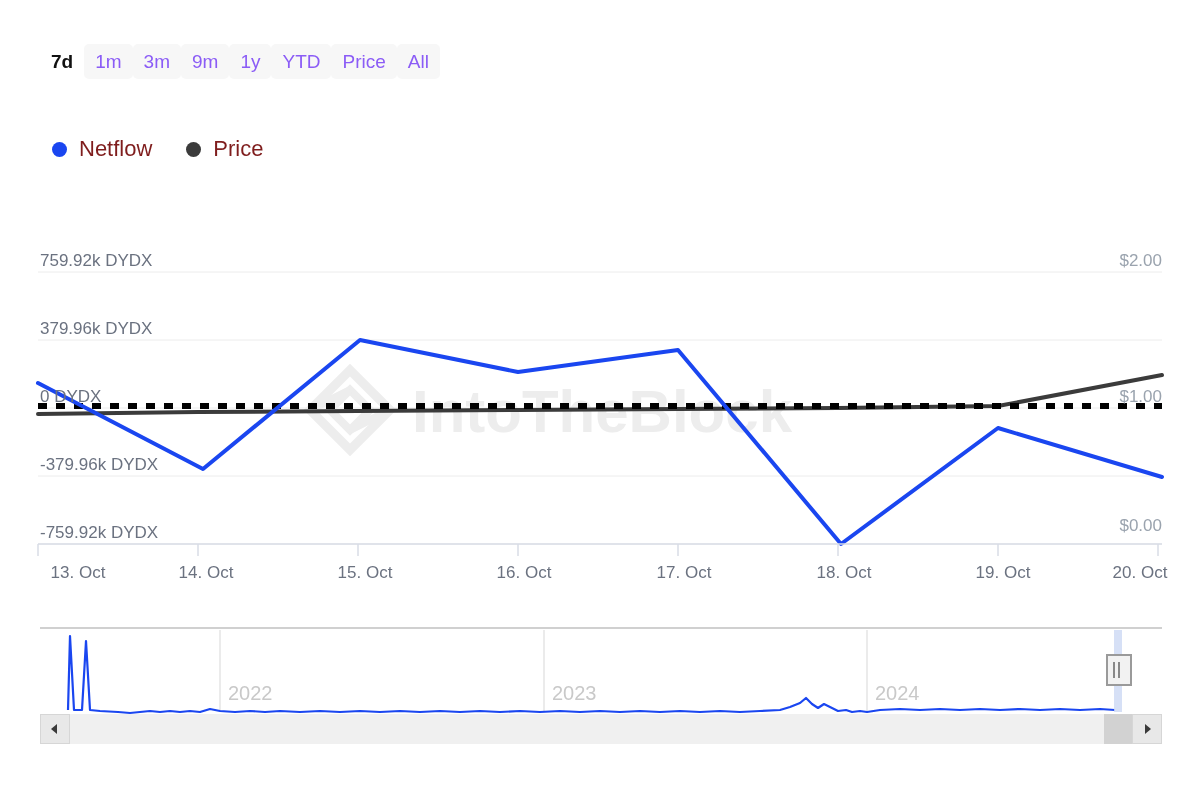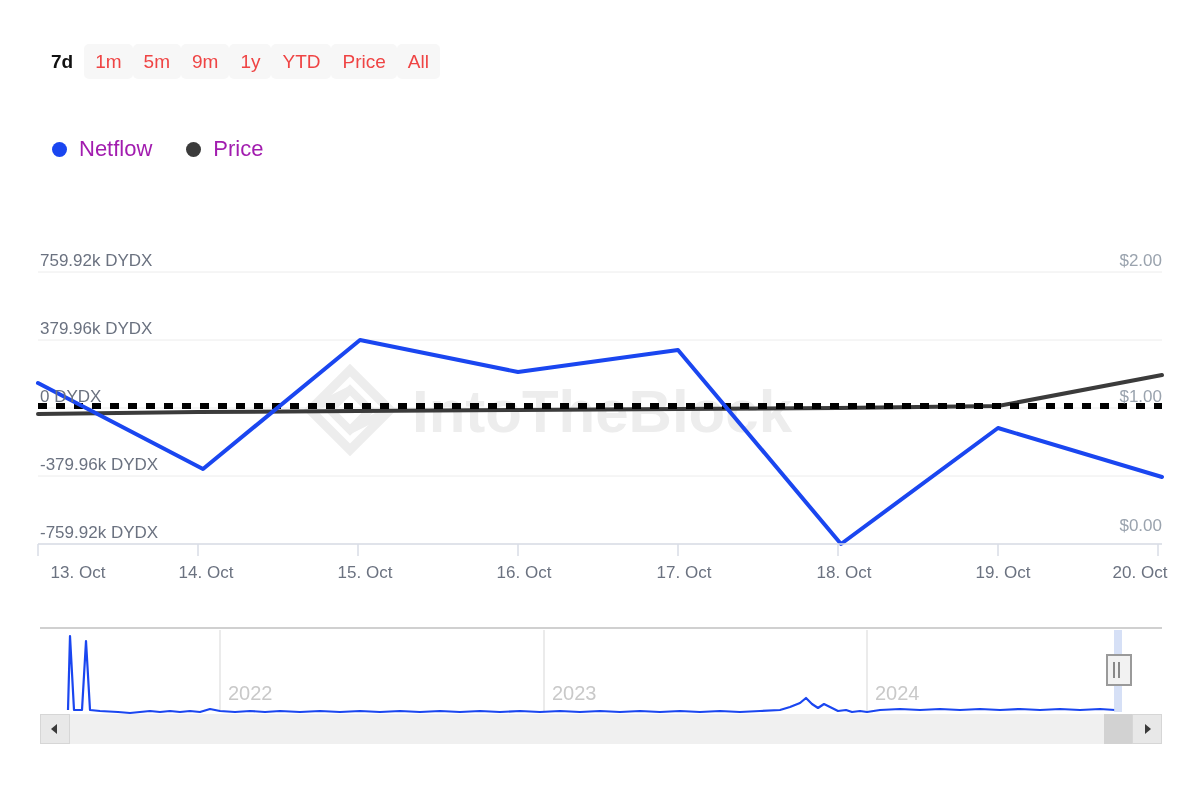--- a/index.html
+++ b/index.html
@@ -25,21 +25,21 @@
     align-items: flex-end;
     gap: 0;
   }
   .range-btn {
     background: #f7f7f7;
     border: none;
     border-radius: 5px;
     padding: 8px 11px;
     font-family: "Liberation Sans", sans-serif;
     font-size: 19px;
-    color: #ef4444;
+    color: #8b5cf6;
     line-height: 1;
     cursor: pointer;
     white-space: nowrap;
   }
   .range-btn.active {
     background: transparent;
     color: #111111;
     font-weight: bold;
   }
 
@@ -59,21 +59,21 @@
     cursor: pointer;
   }
   .legend-dot {
     width: 15px;
     height: 15px;
     border-radius: 50%;
     display: inline-block;
   }
   .legend-label {
     font-size: 22px;
-    color: #a21caf;
+    color: #7f1d1d;
     font-family: "Liberation Sans", sans-serif;
   }
 
   
   #plot-area {
     position: absolute;
     left: 0;
     top: 0;
     width: 1200px;
     height: 800px;
@@ -146,21 +146,21 @@
     background: #d2d2d2;
     cursor: grab;
   }
 </style>
 </head>
 <body>
 
 <div id="range-selector">
   <button class="range-btn active">7d</button>
   <button class="range-btn">1m</button>
-  <button class="range-btn">5m</button>
+  <button class="range-btn">3m</button>
   <button class="range-btn">9m</button>
   <button class="range-btn">1y</button>
   <button class="range-btn">YTD</button>
   <button class="range-btn">Price</button>
   <button class="range-btn">All</button>
 </div>
 
 <div id="legend">
   <div class="legend-item">
     <span class="legend-dot" style="background:#1a46f0"></span>

